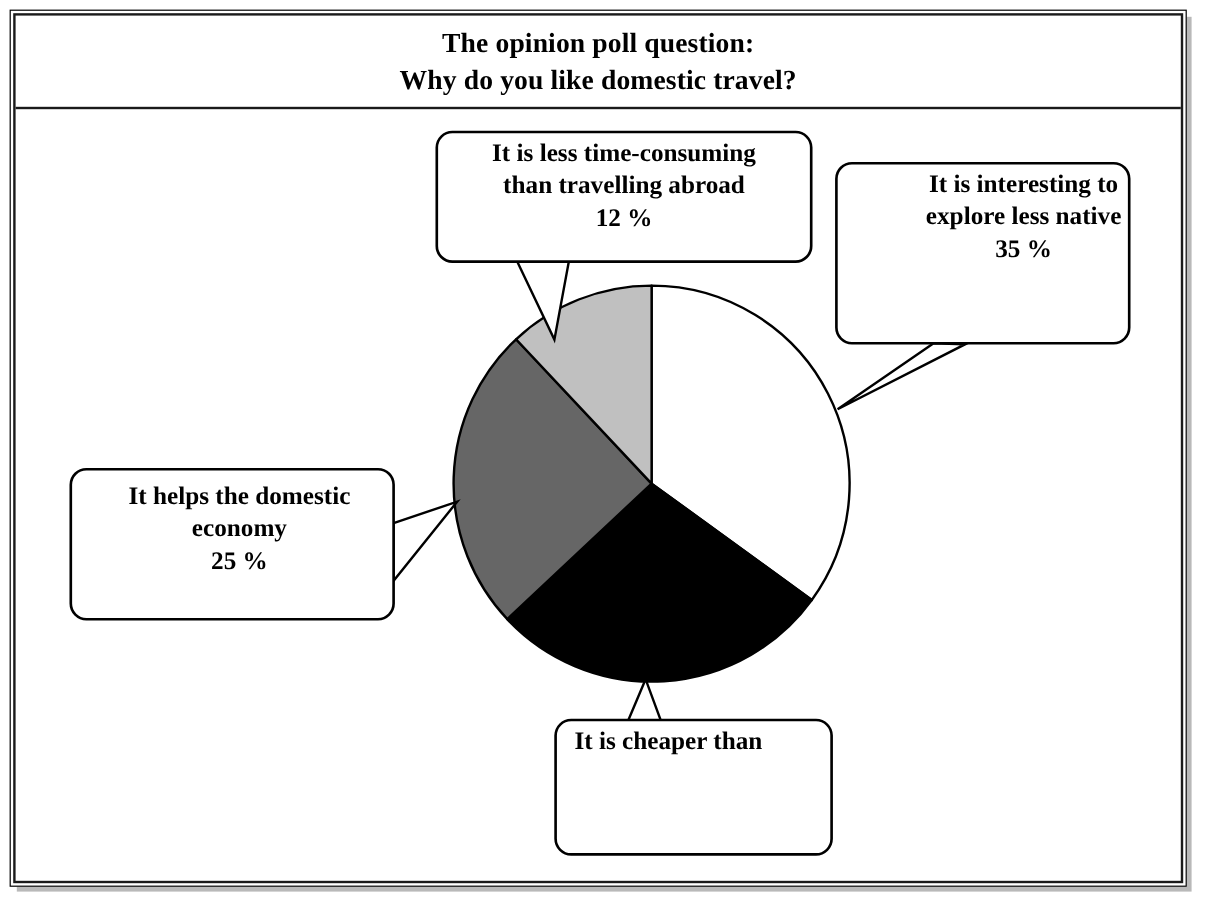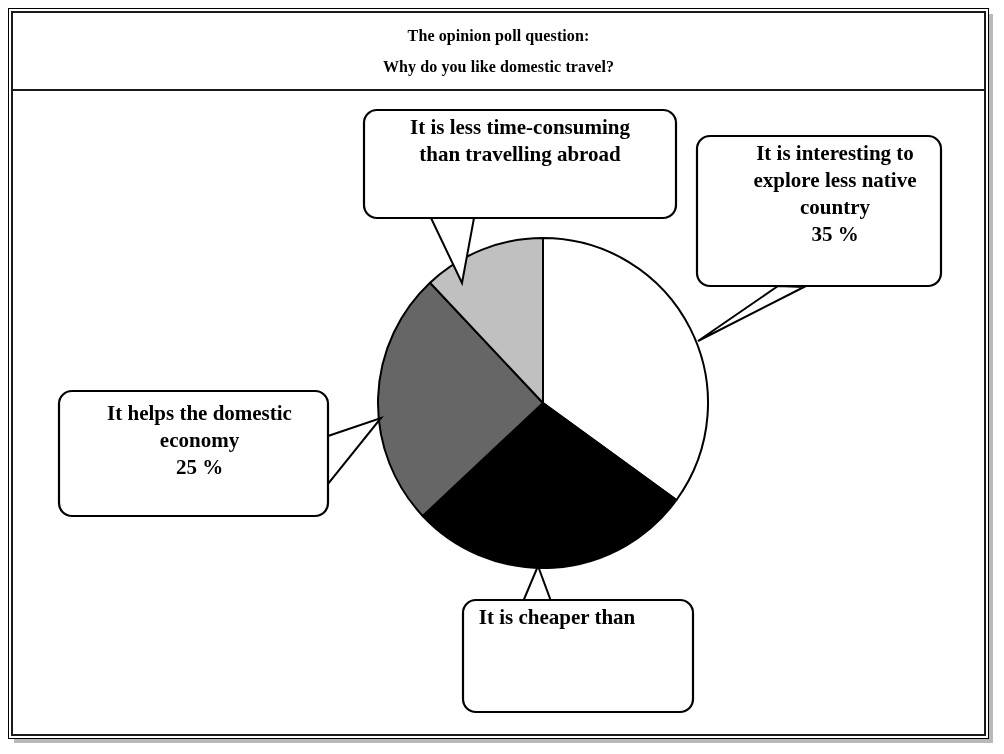--- a/index.html
+++ b/index.html
@@ -66,21 +66,21 @@
   .title-rule {
     position: absolute;
     left: 13px;
     top: 89px;
     width: 971px;
     height: 0;
     border-top: 2px solid #1a1a1a;
   }
   .title-line {
     font-weight: bold;
-    font-size: 16px;
+    font-size: 23px;
     line-height: 31px;
     color: #000;
     letter-spacing: 0.1px;
     white-space: nowrap;
     text-align: center;
   }
 
   
   #chart-svg {
     position: absolute;
@@ -97,21 +97,21 @@
     font-weight: bold;
     font-size: 21px;
     line-height: 27px;
     color: #000;
     box-sizing: border-box;
     pointer-events: none;
   }
   .callout-text div { white-space: nowrap; }
 
   #callout-text-0 { left: 364px; top: 114px;  width: 312px; }
-  #callout-text-1 { left: 697px; top: 140px;  width: 276px; }
+  #callout-text-1 { left: 715px; top: 140px;  width: 276px; }
   #callout-text-2 { left: 65px;  top: 400px;  width: 269px; }
   #callout-text-3 { left: 463px; top: 604px;  width: 188px; }
 </style>
 </head>
 <body>
 
 <div id="stage">
 
   <div class="frame-shadow"></div>
   <div class="frame-outer"></div>
@@ -147,25 +147,25 @@
       <rect x="364" y="110" width="312" height="108" rx="13" ry="13"></rect>
       <rect x="697" y="136" width="244" height="150" rx="13" ry="13"></rect>
       <rect x="59" y="391" width="269" height="125" rx="13" ry="13"></rect>
       <rect x="463" y="600" width="230" height="112" rx="13" ry="13"></rect>
     </g>
   </svg>
 
   <div class="callout-text" id="callout-text-0">
       <div>It is less time-consuming</div>
       <div>than travelling abroad</div>
+      <div>12 %</div>
     </div>
   <div class="callout-text" id="callout-text-1">
       <div>It is interesting to</div>
       <div>explore less native</div>
-      <div>country</div>
       <div>35 %</div>
     </div>
   <div class="callout-text" id="callout-text-2">
       <div>It helps the domestic</div>
       <div>economy</div>
       <div>25 %</div>
     </div>
   <div class="callout-text" id="callout-text-3">
       <div>It is cheaper than</div>
     </div>

